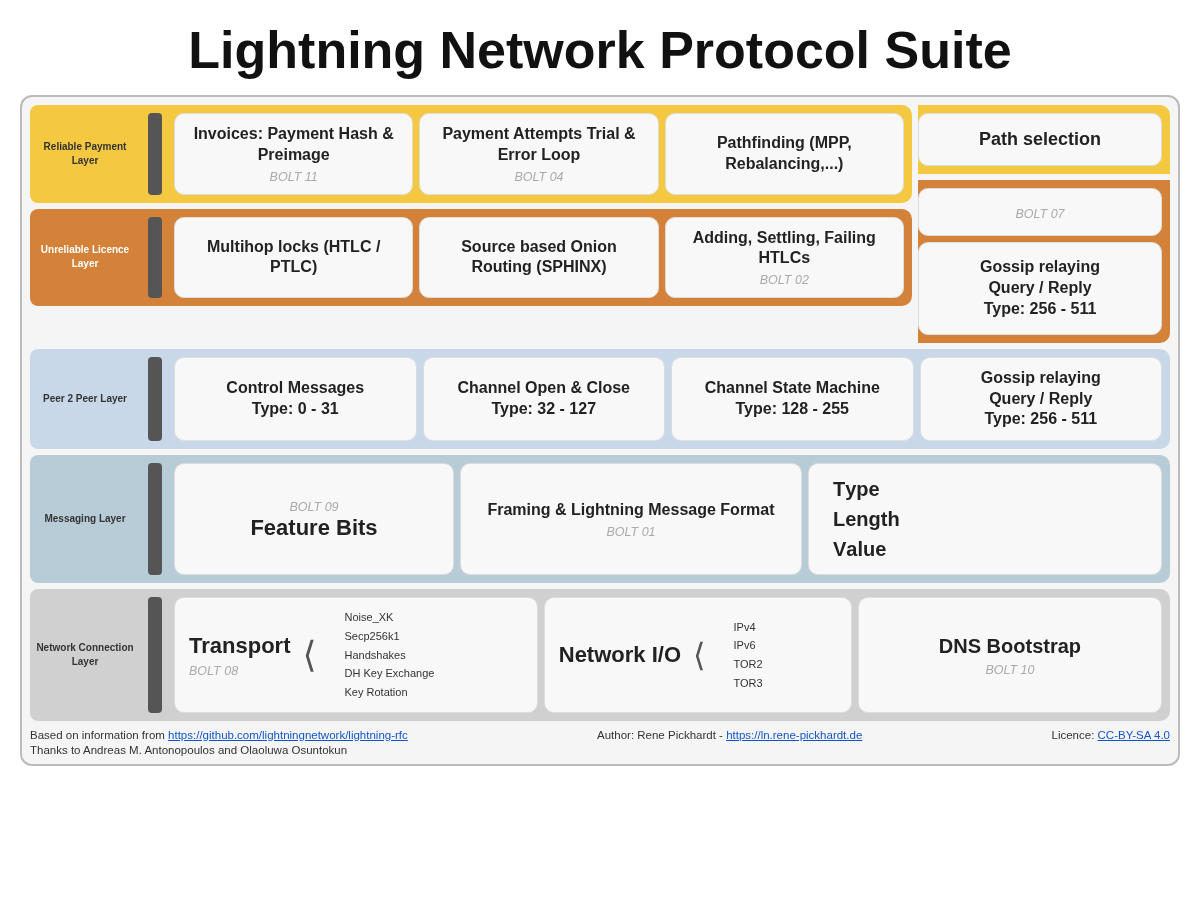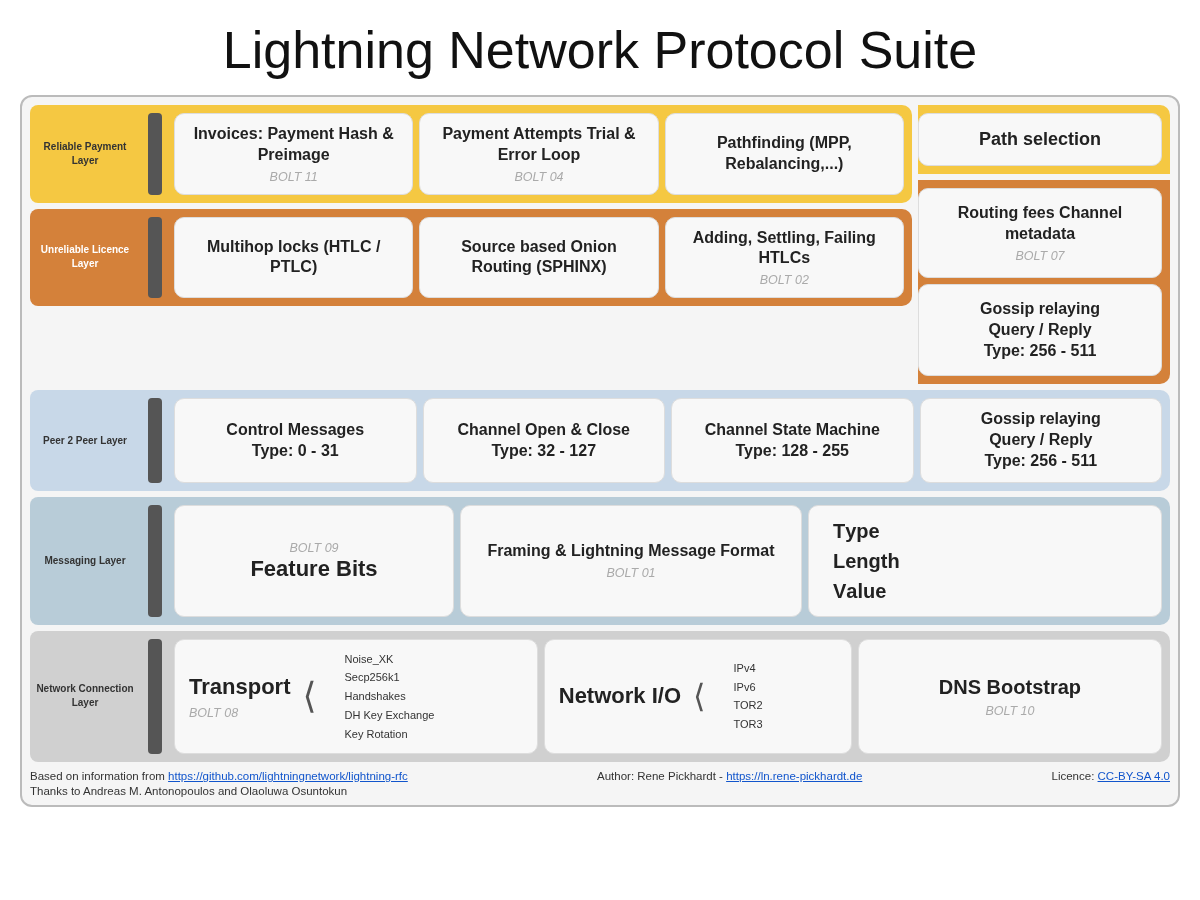--- a/index.html
+++ b/index.html
@@ -5,21 +5,21 @@
     * { box-sizing: border-box; margin: 0; padding: 0; }
     body {
       font-family: 'Arial', sans-serif;
       background: #fff;
       width: 1200px;
       min-height: 900px;
       padding: 10px 20px 10px 20px;
     }
     h1 {
       font-size: 52px;
-      font-weight: 400;
+      font-weight: 700;
       text-align: center;
       padding: 10px 0 15px 0;
       color: #111;
     }
     .main-container {
       border: 2px solid #bbb;
       border-radius: 12px;
       background: #f5f5f5;
       padding: 8px;
       position: relative;
@@ -249,21 +249,20 @@
       <div class="top-rows-right" style="display:flex; flex-direction:column; gap:6px;">
 
         <div style="background:#f5c842; border-radius:0 10px 0 0; padding:8px 8px 8px 0; flex:1; display:flex;">
           <div class="path-selection-inner-card">
             <div class="card-title" style="font-size:18px;">Path selection</div>
           </div>
         </div>
 
         <div style="background:#d4813a; border-radius:0 0 10px 0; padding:8px 8px 8px 0; display:flex; flex-direction:column; gap:6px;">
           <div class="path-selection-inner-card">
-            <div class="card-title">Routing fees Channel metadata</div>
             <div class="bolt-label">BOLT 07</div>
           </div>
           <div class="path-selection-inner-card">
             <div class="card-title">Gossip relaying<br>Query / Reply</div>
             <div class="card-title" style="font-weight:800;">Type: 256 - 511</div>
           </div>
         </div>
       </div>
     </div>
 

